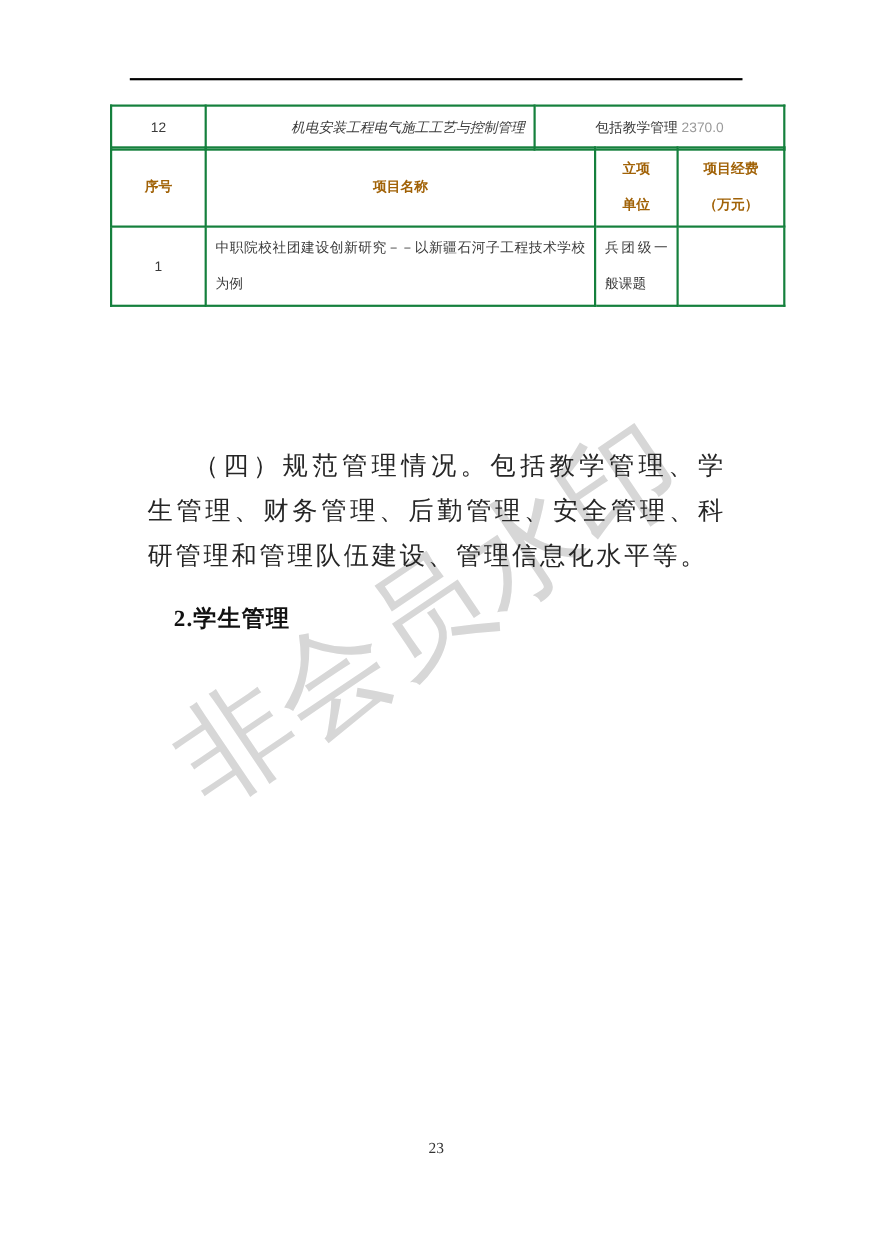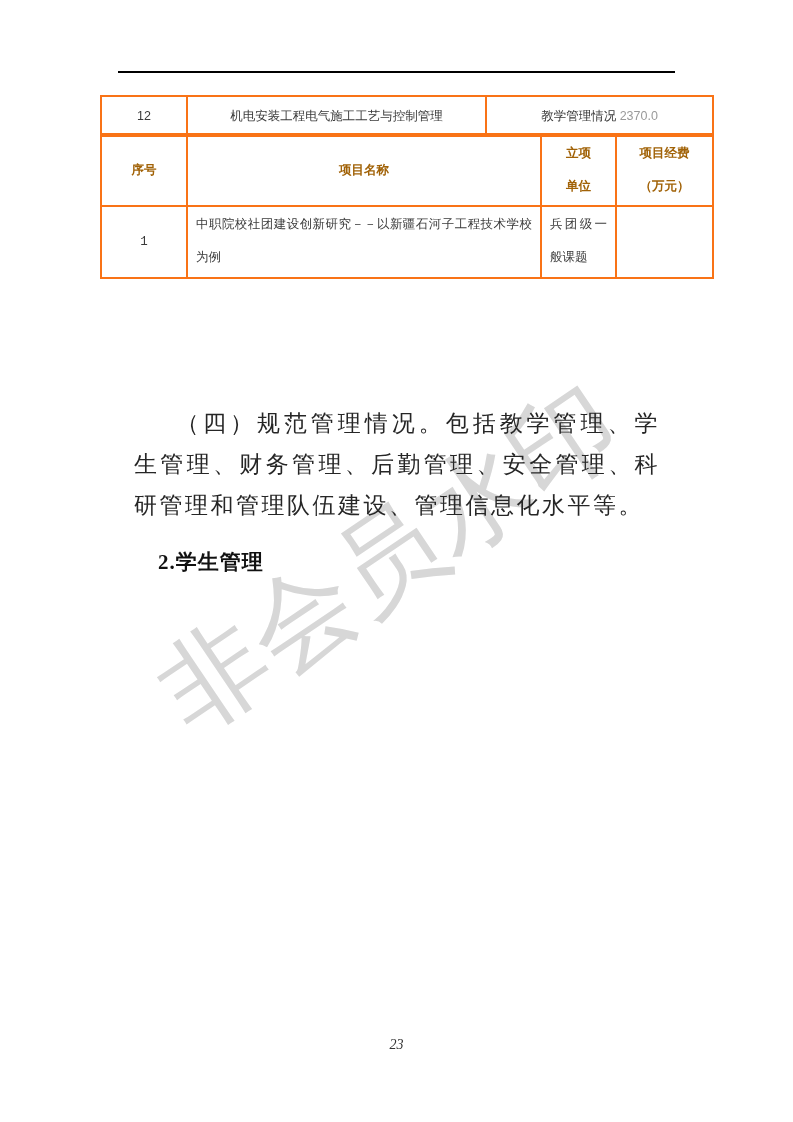--- a/index.html
+++ b/index.html
@@ -43,55 +43,55 @@
     left:100px;
     width:612px;
     border-collapse:collapse;
     table-layout:fixed;
     z-index:1;
     background:transparent;
   }
   .tbl-cont { top:95px; }
   .tbl-main { top:133px; }
   .tbl td {
-    border:2px solid #f97316;
+    border:2px solid #15803d;
     font-family:"Liberation Sans", sans-serif;
     font-size:12.5px;
     color:#3a3a3a;
     padding:2px 8px;
     vertical-align:middle;
     overflow:hidden;
   }
   .tbl-cont td { height:34px; }
   .c-no {
     text-align:center;
     color:#8a8a8a;
     font-family:"Liberation Serif", serif;
     font-size:13px;
   }
-  .c-name  { text-align:center; padding-left:9px; }
+  .c-name  { text-align:right; padding-left:9px;font-style:italic; }
   .c-journal { text-align:center; }
   .muted { color:#9a9a9a; }
 
   .t-title {
     height:64px;
     text-align:center;
     font-weight:bold;
     font-size:17px;
     letter-spacing:1px;
     color:#000;
   }
   .t-head td {
     height:62px;
     font-weight:bold;
     text-align:center;
     color:#a16207;
     margin-left:12px;
   }
-  .t-row td { height:62px;font-family:Liberation Mono, monospace; }
+  .t-row td { height:62px; }
   .pre { white-space:pre-line; line-height:33px; }
   .c-name2 {
     line-height:33px;
     text-align:justify;
     padding-left:9px; padding-right:8px;
   }
   .c-unit {
     line-height:33px;
     text-align:justify;
     padding-left:5px; padding-right:5px;margin-left:28px;
@@ -125,21 +125,20 @@
     color:#111;
   }
 
   .page-number {
     position:absolute;
     left:0; right:0; top:1037px;
     text-align:center;
     font-size:14px;
     color:#333;
     z-index:1;
-    font-style:italic;
   }
 </style>
 </head>
 <body>
 
 <div class="page">
 
   <div class="watermark">非会员水印</div>
 
   <div class="header-rule"></div>
@@ -147,21 +146,21 @@
   <table class="tbl tbl-cont">
     <colgroup>
         <col style="width:86px">
         <col style="width:299px">
         <col style="width:227px">
       </colgroup>
     <tbody>
         <tr>
       <td class="c-no">12</td>
       <td class="c-name">机电安装工程电气施工工艺与控制管理</td>
-      <td class="c-journal"><span>教学管理情况</span> <span class="muted">2370.0</span></td>
+      <td class="c-journal"><span>包括教学管理</span> <span class="muted">2370.0</span></td>
     </tr>
   </tbody>
     </table>
 
   <table class="tbl tbl-main">
     <colgroup>
         <col style="width:86px">
         <col style="width:354px">
         <col style="width:75px">
         <col style="width:97px">

